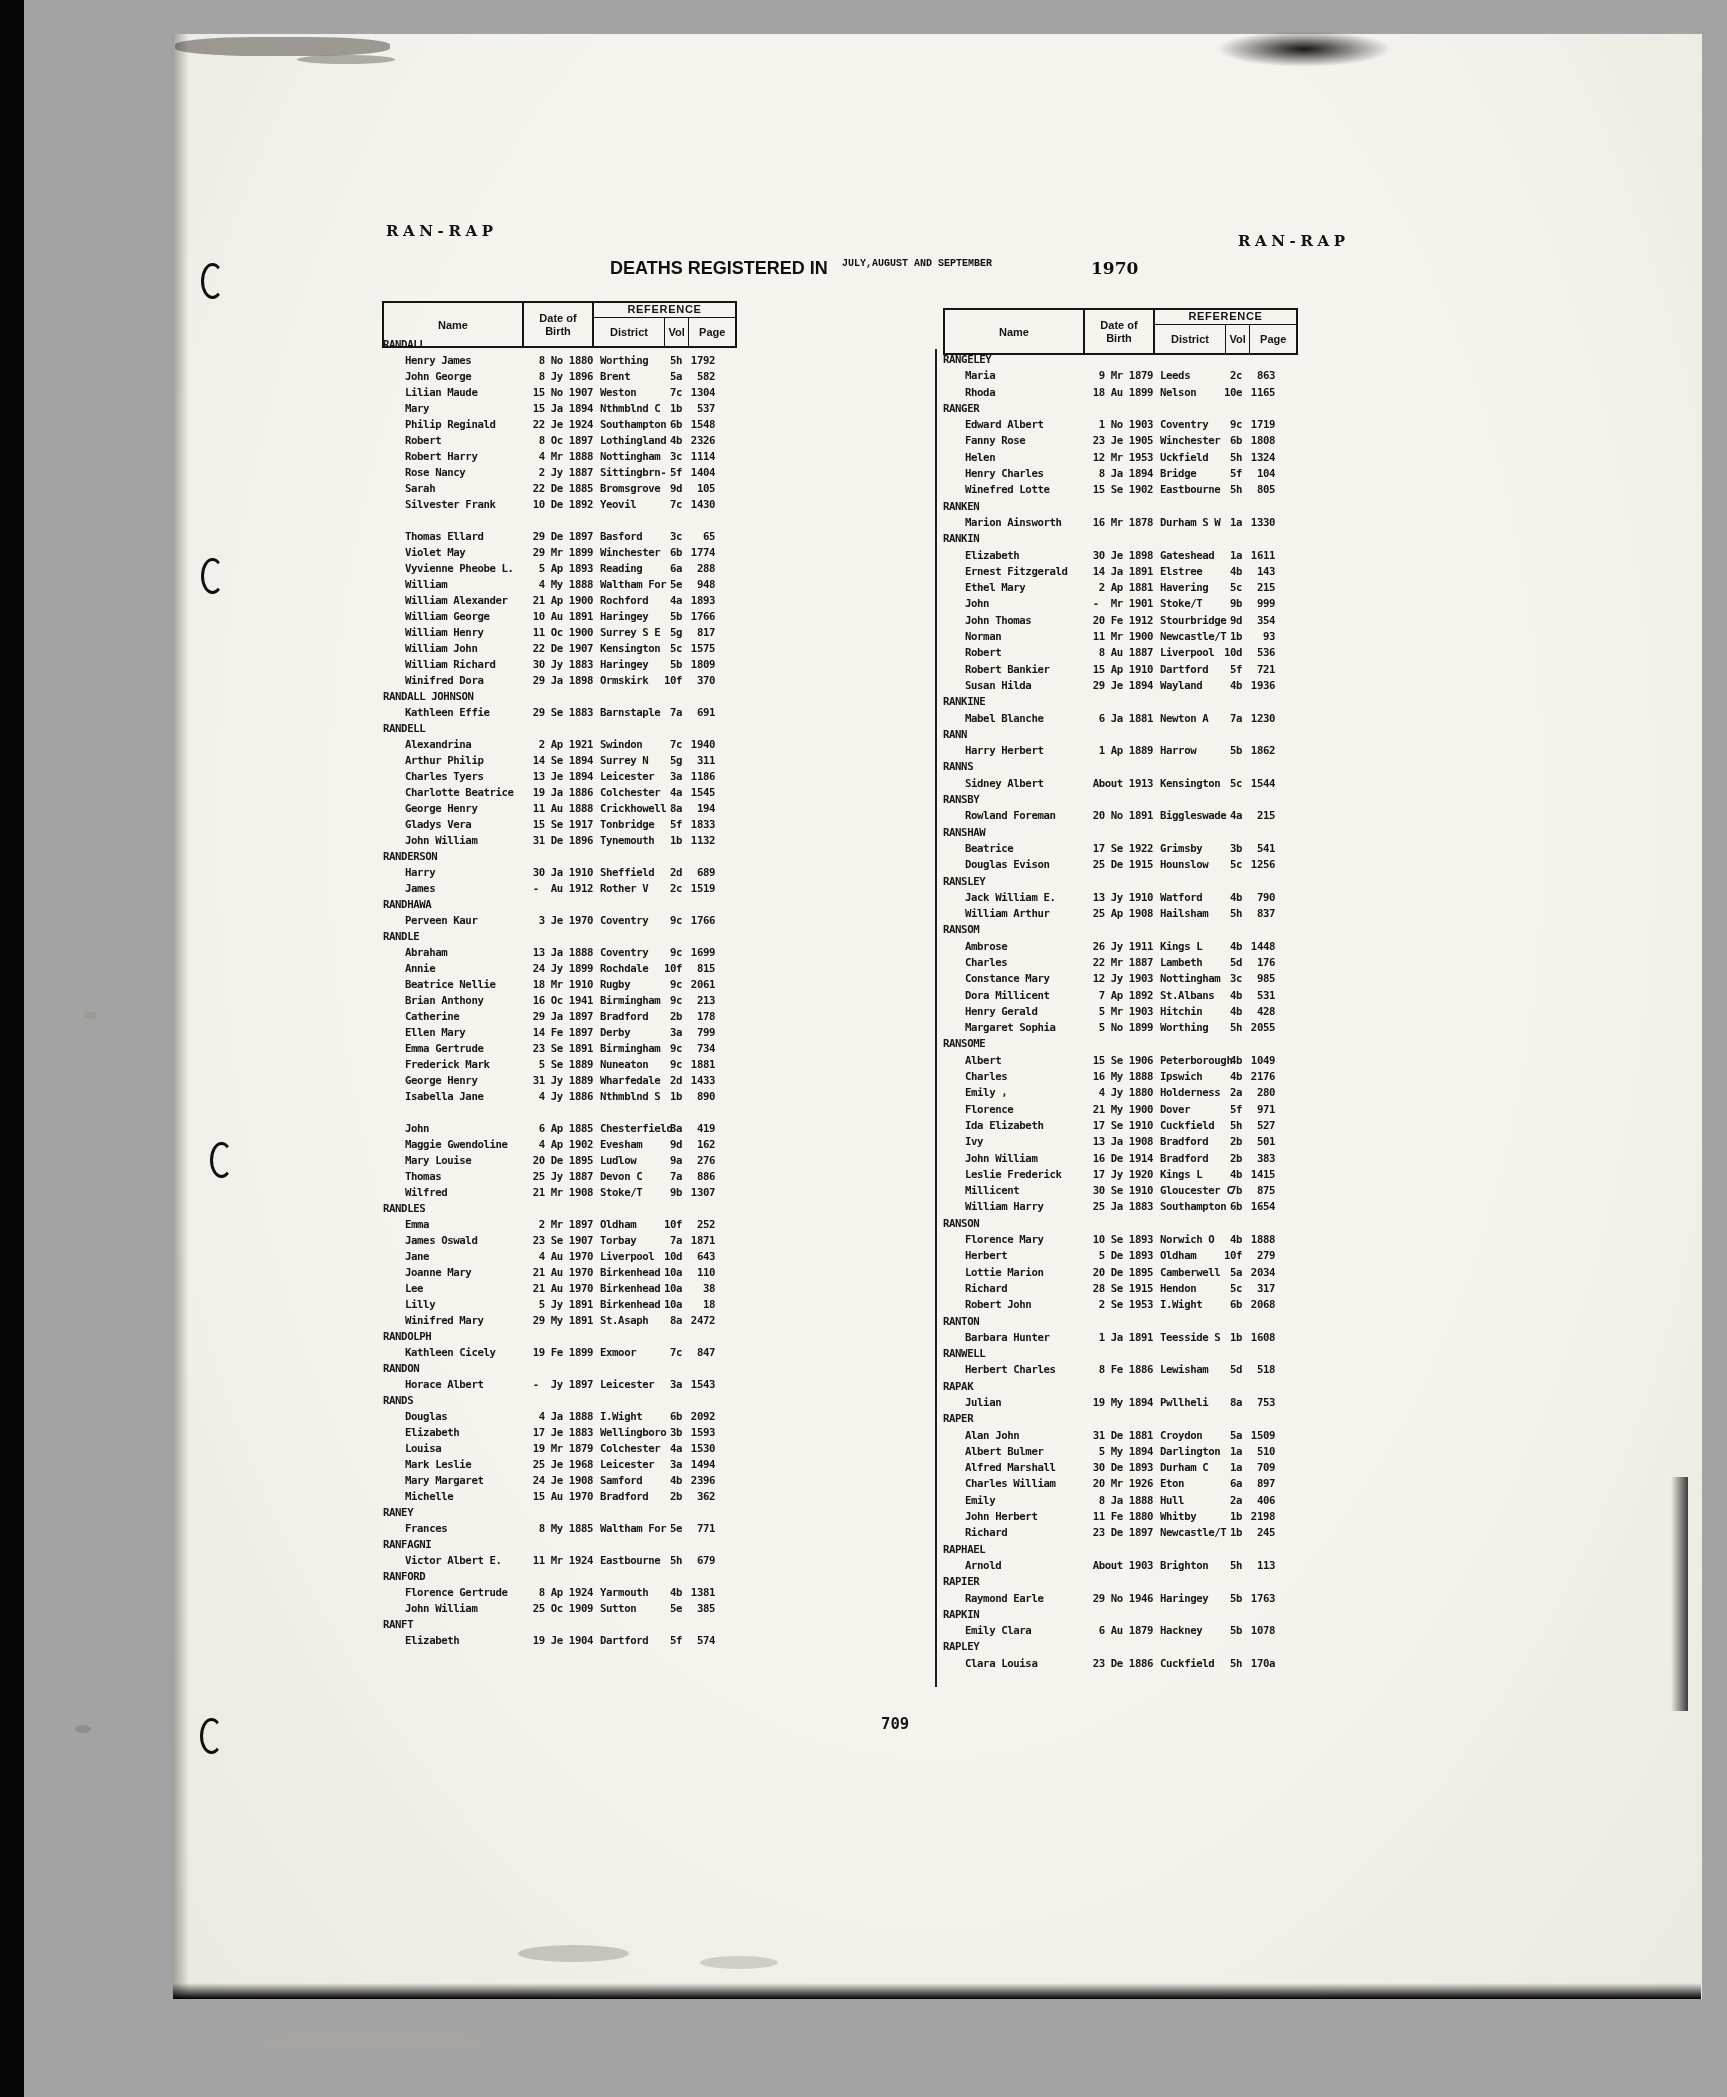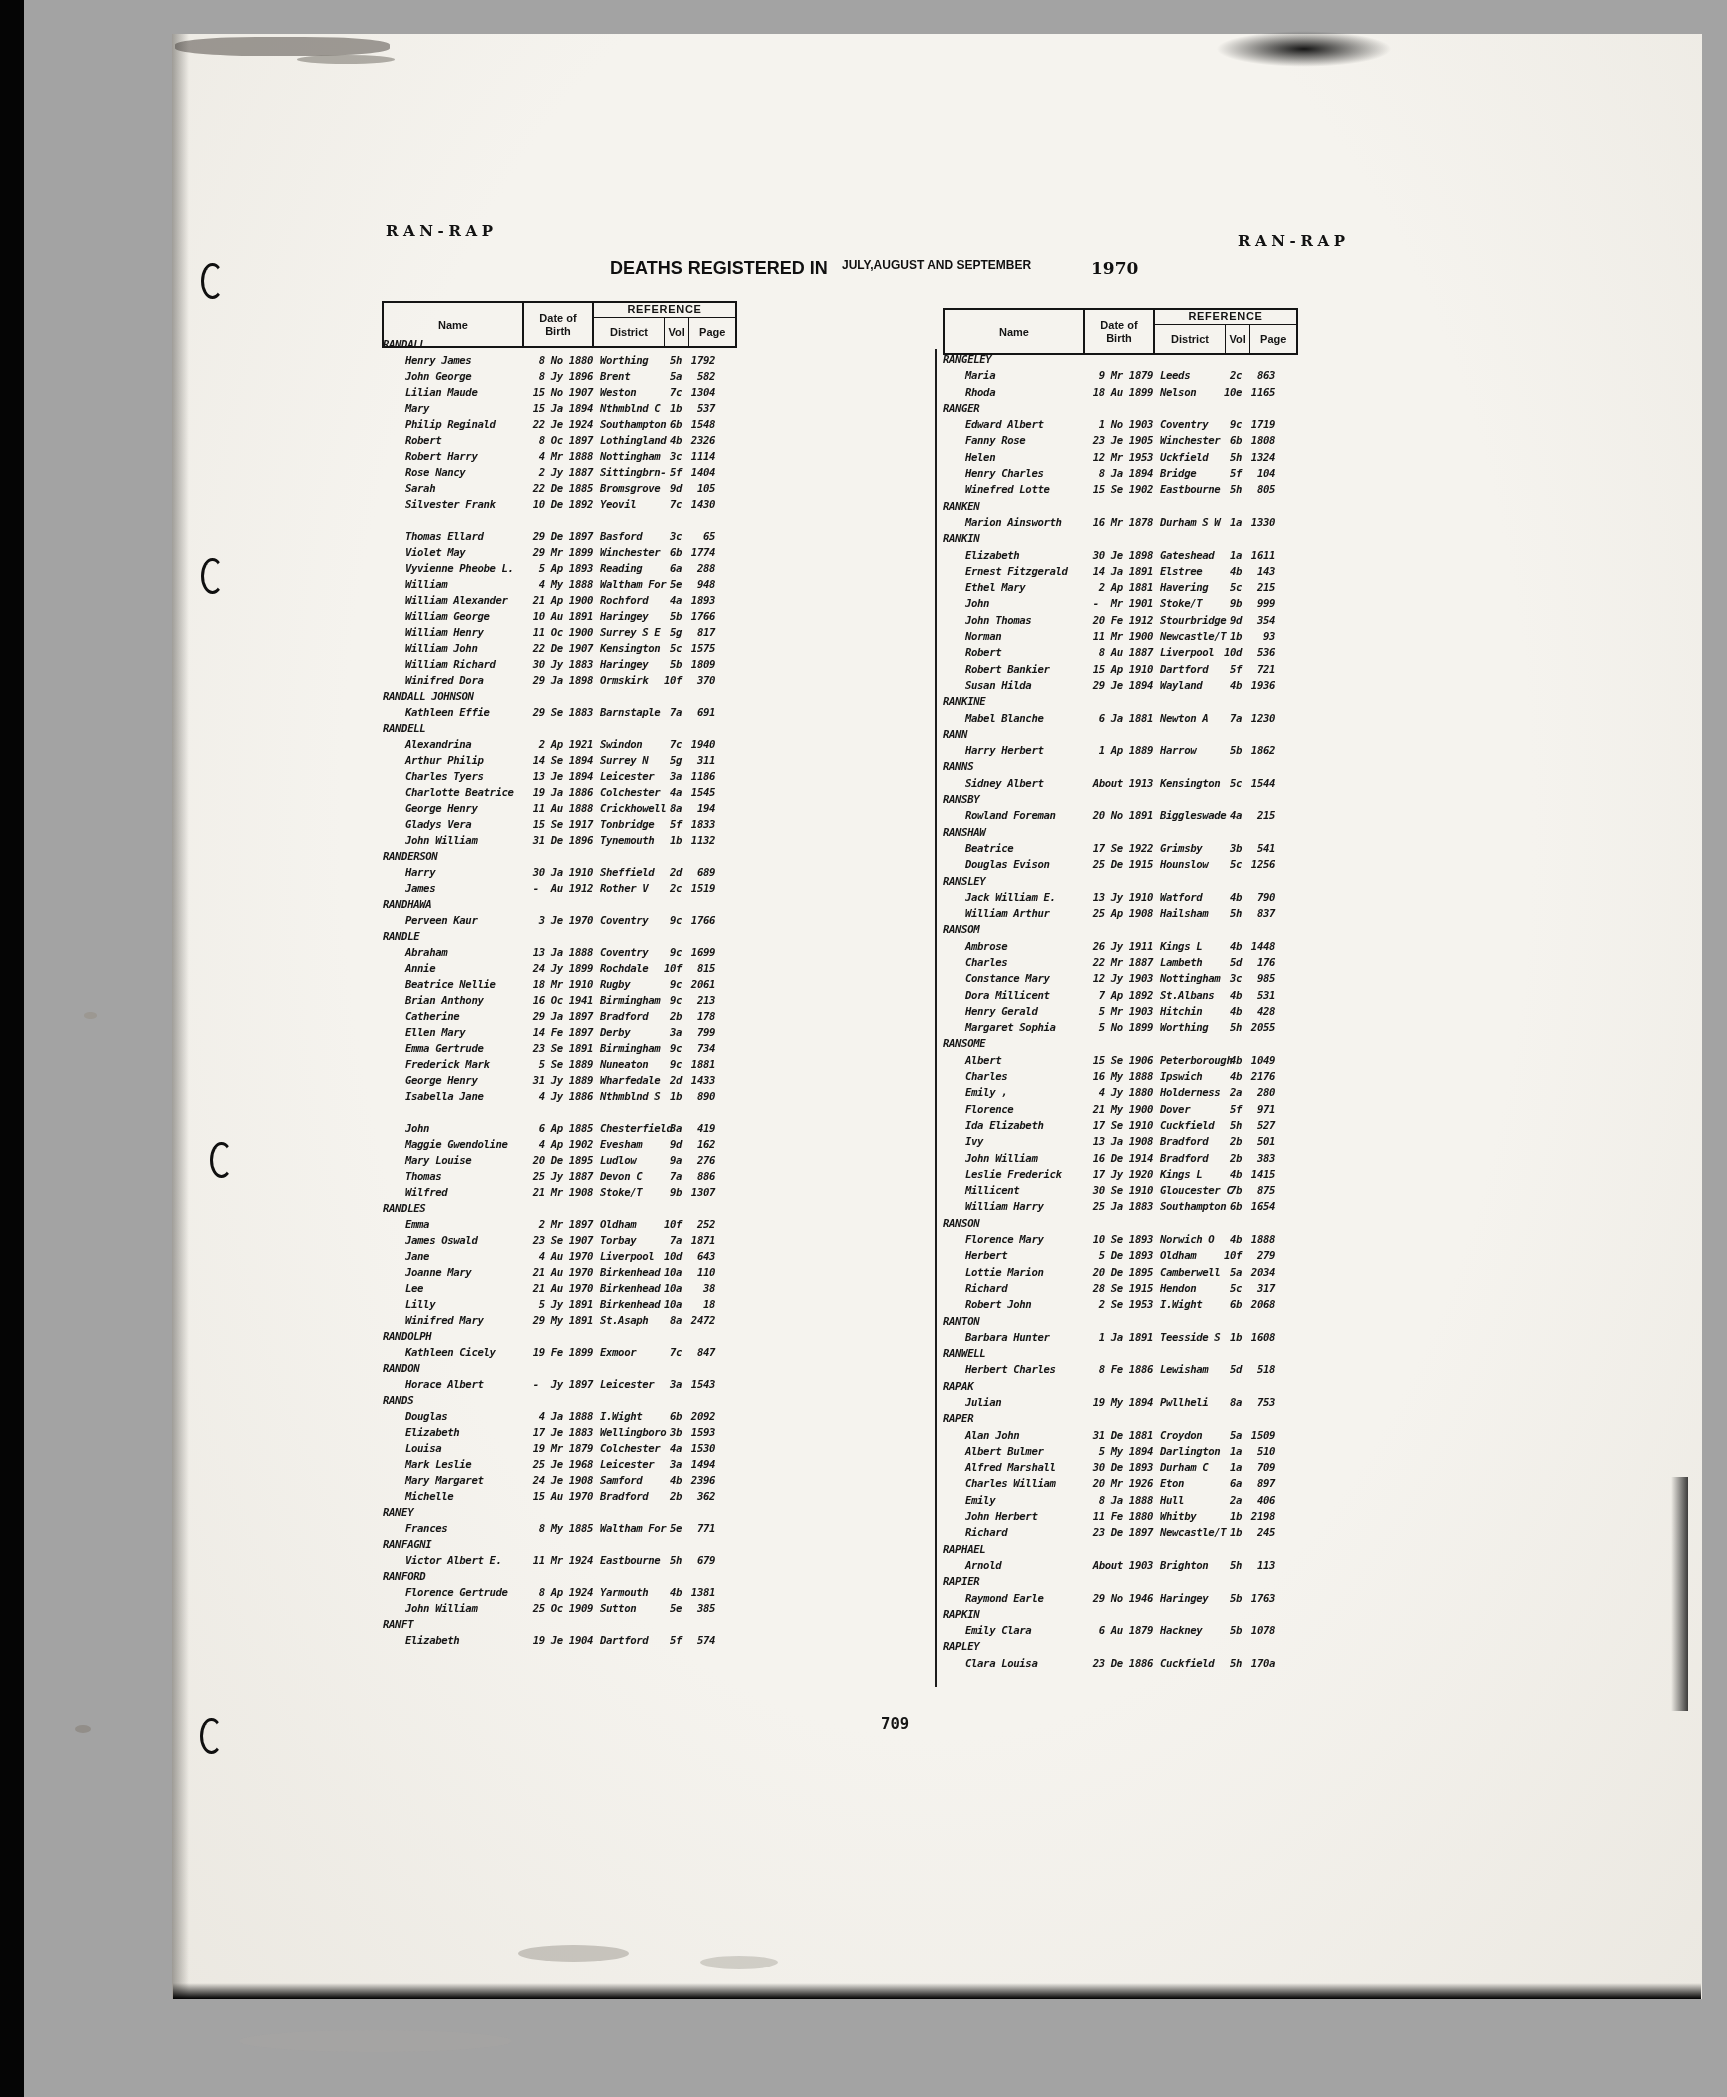--- a/index.html
+++ b/index.html
@@ -9,42 +9,42 @@
          background:radial-gradient(ellipse at 50% 40%, #f5f3ee 55%, #ebe8e1 100%);}
   
   .smudge{position:absolute;pointer-events:none;}
   .punch{position:absolute;width:17px;height:30px;border:3.9px solid #101010;
          border-right-color:transparent;border-radius:50%;background:transparent;}
   
   .ranrap{position:absolute;font-family:"DejaVu Serif", serif;font-weight:bold;
           font-size:15px;letter-spacing:4.6px;color:#121212;white-space:nowrap;}
   .title-main{position:absolute;font-family:Liberation Sans, sans-serif;font-weight:bold;
           font-size:18px;color:#101010;white-space:nowrap;}
-  .title-period{position:absolute;font-family:Liberation Sans, sans-serif;font-weight:bold;
-          font-size:12px;color:#101010;white-space:nowrap;}
+  .title-period{position:absolute;font-family:Liberation Mono, monospace;font-weight:bold;
+          font-size:10px;color:#101010;white-space:nowrap;}
   .title-year{position:absolute;font-family:"DejaVu Serif", serif;font-weight:bold;
           font-size:17px;color:#101010;white-space:nowrap;}
   .pageno{position:absolute;font-weight:bold;font-size:15.6px;color:#151515;}
   
   .hdrbox{position:absolute;width:351px;height:43px;border:2px solid #141414;
           background:transparent;color:#141414;
           font-family:"Liberation Sans", sans-serif;font-weight:bold;font-size:11px;
           display:flex;}
   .hb-name{width:138px;border-right:2px solid #141414;display:flex;align-items:center;justify-content:center;}
   .hb-dob{width:68px;border-right:2px solid #141414;display:flex;flex-direction:column;
           align-items:center;justify-content:center;line-height:12.4px;}
   .hb-ref{flex:1;display:flex;flex-direction:column;}
   .hb-ref-title{height:14.3px;border-bottom:1.3px solid #141414;text-align:center;line-height:13.7px;letter-spacing:0.7px;}
   .hb-ref-sub{flex:1;display:flex;}
   .hb-district{width:70px;border-right:1.3px solid #141414;display:flex;align-items:center;justify-content:center;}
   .hb-vol{width:23.4px;border-right:1.3px solid #141414;display:flex;align-items:center;justify-content:center;}
   .hb-page{flex:1;display:flex;align-items:center;justify-content:center;}
   
   .col{position:absolute;width:364px;color:#161616;font-weight:bold;font-size:10.7px;
-       letter-spacing:-0.4px;font-style:italic;}
+       letter-spacing:-0.4px;}
   .col .row{position:relative;height:var(--rh);}
   .col .row span{position:absolute;top:0;line-height:var(--rh);white-space:pre;}
   .sn{left:0;}
   .nm{left:22px;}
   .dob{left:98px;width:112px;text-align:right;}
   .dist{left:217px;}
   .vol{left:273px;width:26px;text-align:right;}
   .pg{left:301px;width:31px;text-align:right;}
   .divider{position:absolute;background:#1d1d1d;}
 </style>

